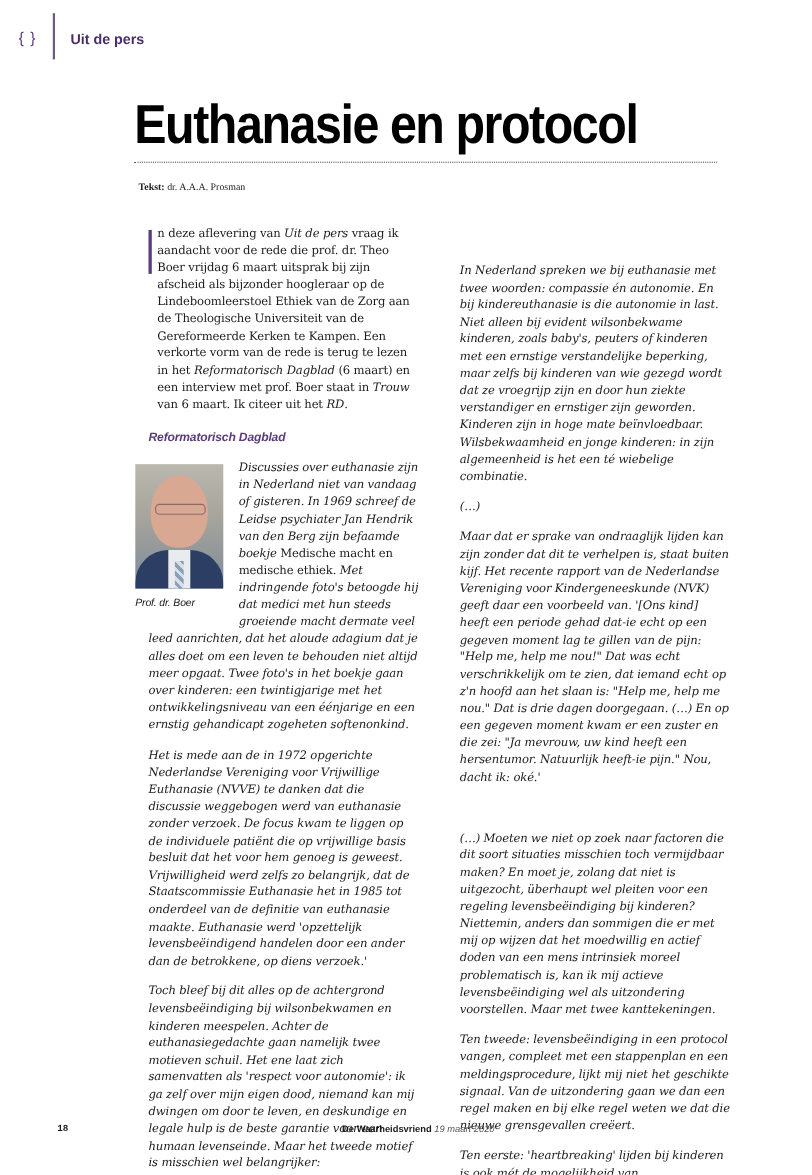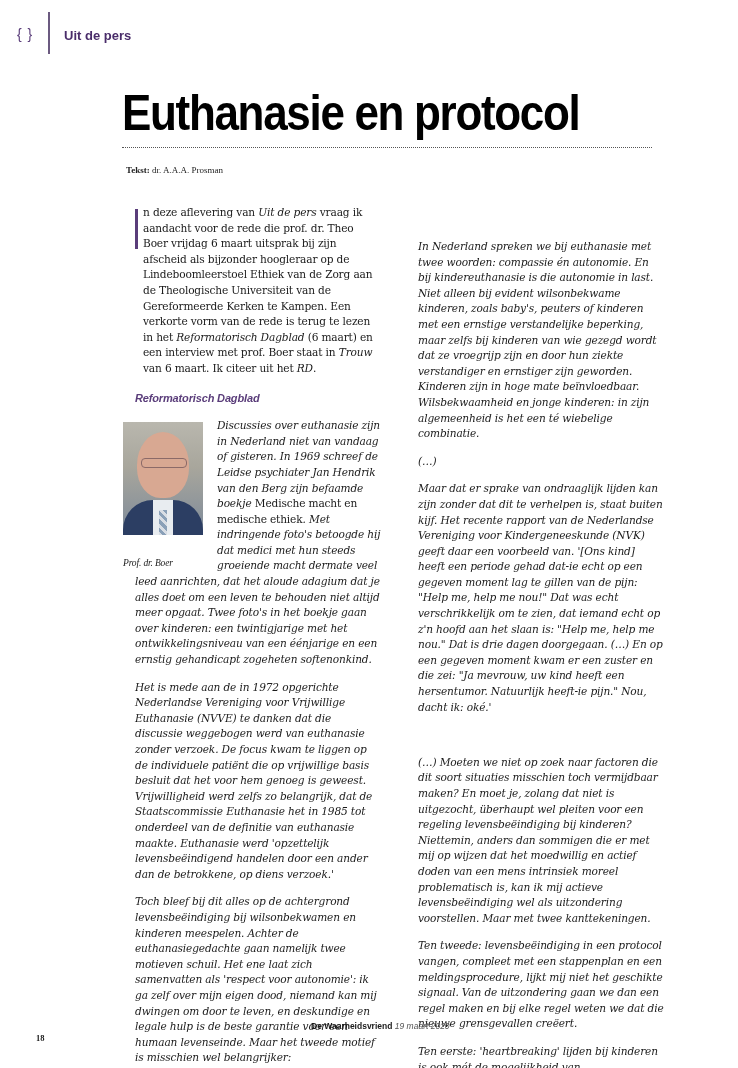--- a/index.html
+++ b/index.html
@@ -19,24 +19,24 @@
   .drop{position:relative;padding-left:8px;}
   .dropbar{position:absolute;left:0;top:4px;width:3px;height:40px;background:#5a3d7a;}
   .subhead{font-family:"Liberation Sans",sans-serif;font-style:italic;font-weight:bold;color:#5a3d7a;font-size:11px;margin-top:14px !important;}
   .photo-wrap{float:left;width:82px;margin:4px 12px 2px 0;}
   .photo{width:80px;height:113px;background:linear-gradient(180deg,#b9b7ae 0%,#a8a69c 40%,#7d8a9a 100%);position:relative;overflow:hidden;}
   .photo .head{position:absolute;left:14px;top:10px;width:52px;height:66px;border-radius:50% 50% 45% 45%;background:#d8a892;}
   .photo .glasses{position:absolute;left:18px;top:36px;width:44px;height:8px;border:1.5px solid #8b6a68;border-radius:4px;}
   .photo .suit{position:absolute;left:0;top:78px;width:80px;height:40px;background:#2c3e63;border-radius:30px 30px 0 0;}
   .photo .shirt{position:absolute;left:30px;top:78px;width:20px;height:40px;background:#e8ecf0;}
   .photo .tie{position:absolute;left:36px;top:88px;width:8px;height:30px;background:repeating-linear-gradient(45deg,#8aa0b8 0 3px,#d8dde4 3px 6px);}
-  .caption{font-family:Liberation Serif, serif;font-style:italic;font-size:9.5px;margin-top:21px;}
+  .caption{font-family:Liberation Sans, sans-serif;font-style:italic;font-size:9.5px;margin-top:6px;}
   .gap{height:15.6px;}
   .bolditalic{font-weight:bold;font-style:italic;}
-  .footer-page{position:absolute;left:36px;top:1021px;font-family:Liberation Serif, serif;font-weight:bold;font-size:8.5px;margin-top:12px;}
+  .footer-page{position:absolute;left:52px;top:1021px;font-family:Liberation Mono, monospace;font-weight:bold;font-size:8.5px;}
   .footer-mag{position:absolute;left:311px;top:1021px;font-family:"Liberation Sans",sans-serif;font-size:8.5px;}
   .footer-mag b{font-weight:bold;}
   .footer-mag i{font-style:italic;color:#555;}
 </style>
 </head>
 <body>
 
 <span class="hdr-icon">{ }</span>
 <div class="hdr-rule"></div>
 <span class="hdr-section">Uit de pers</span>

